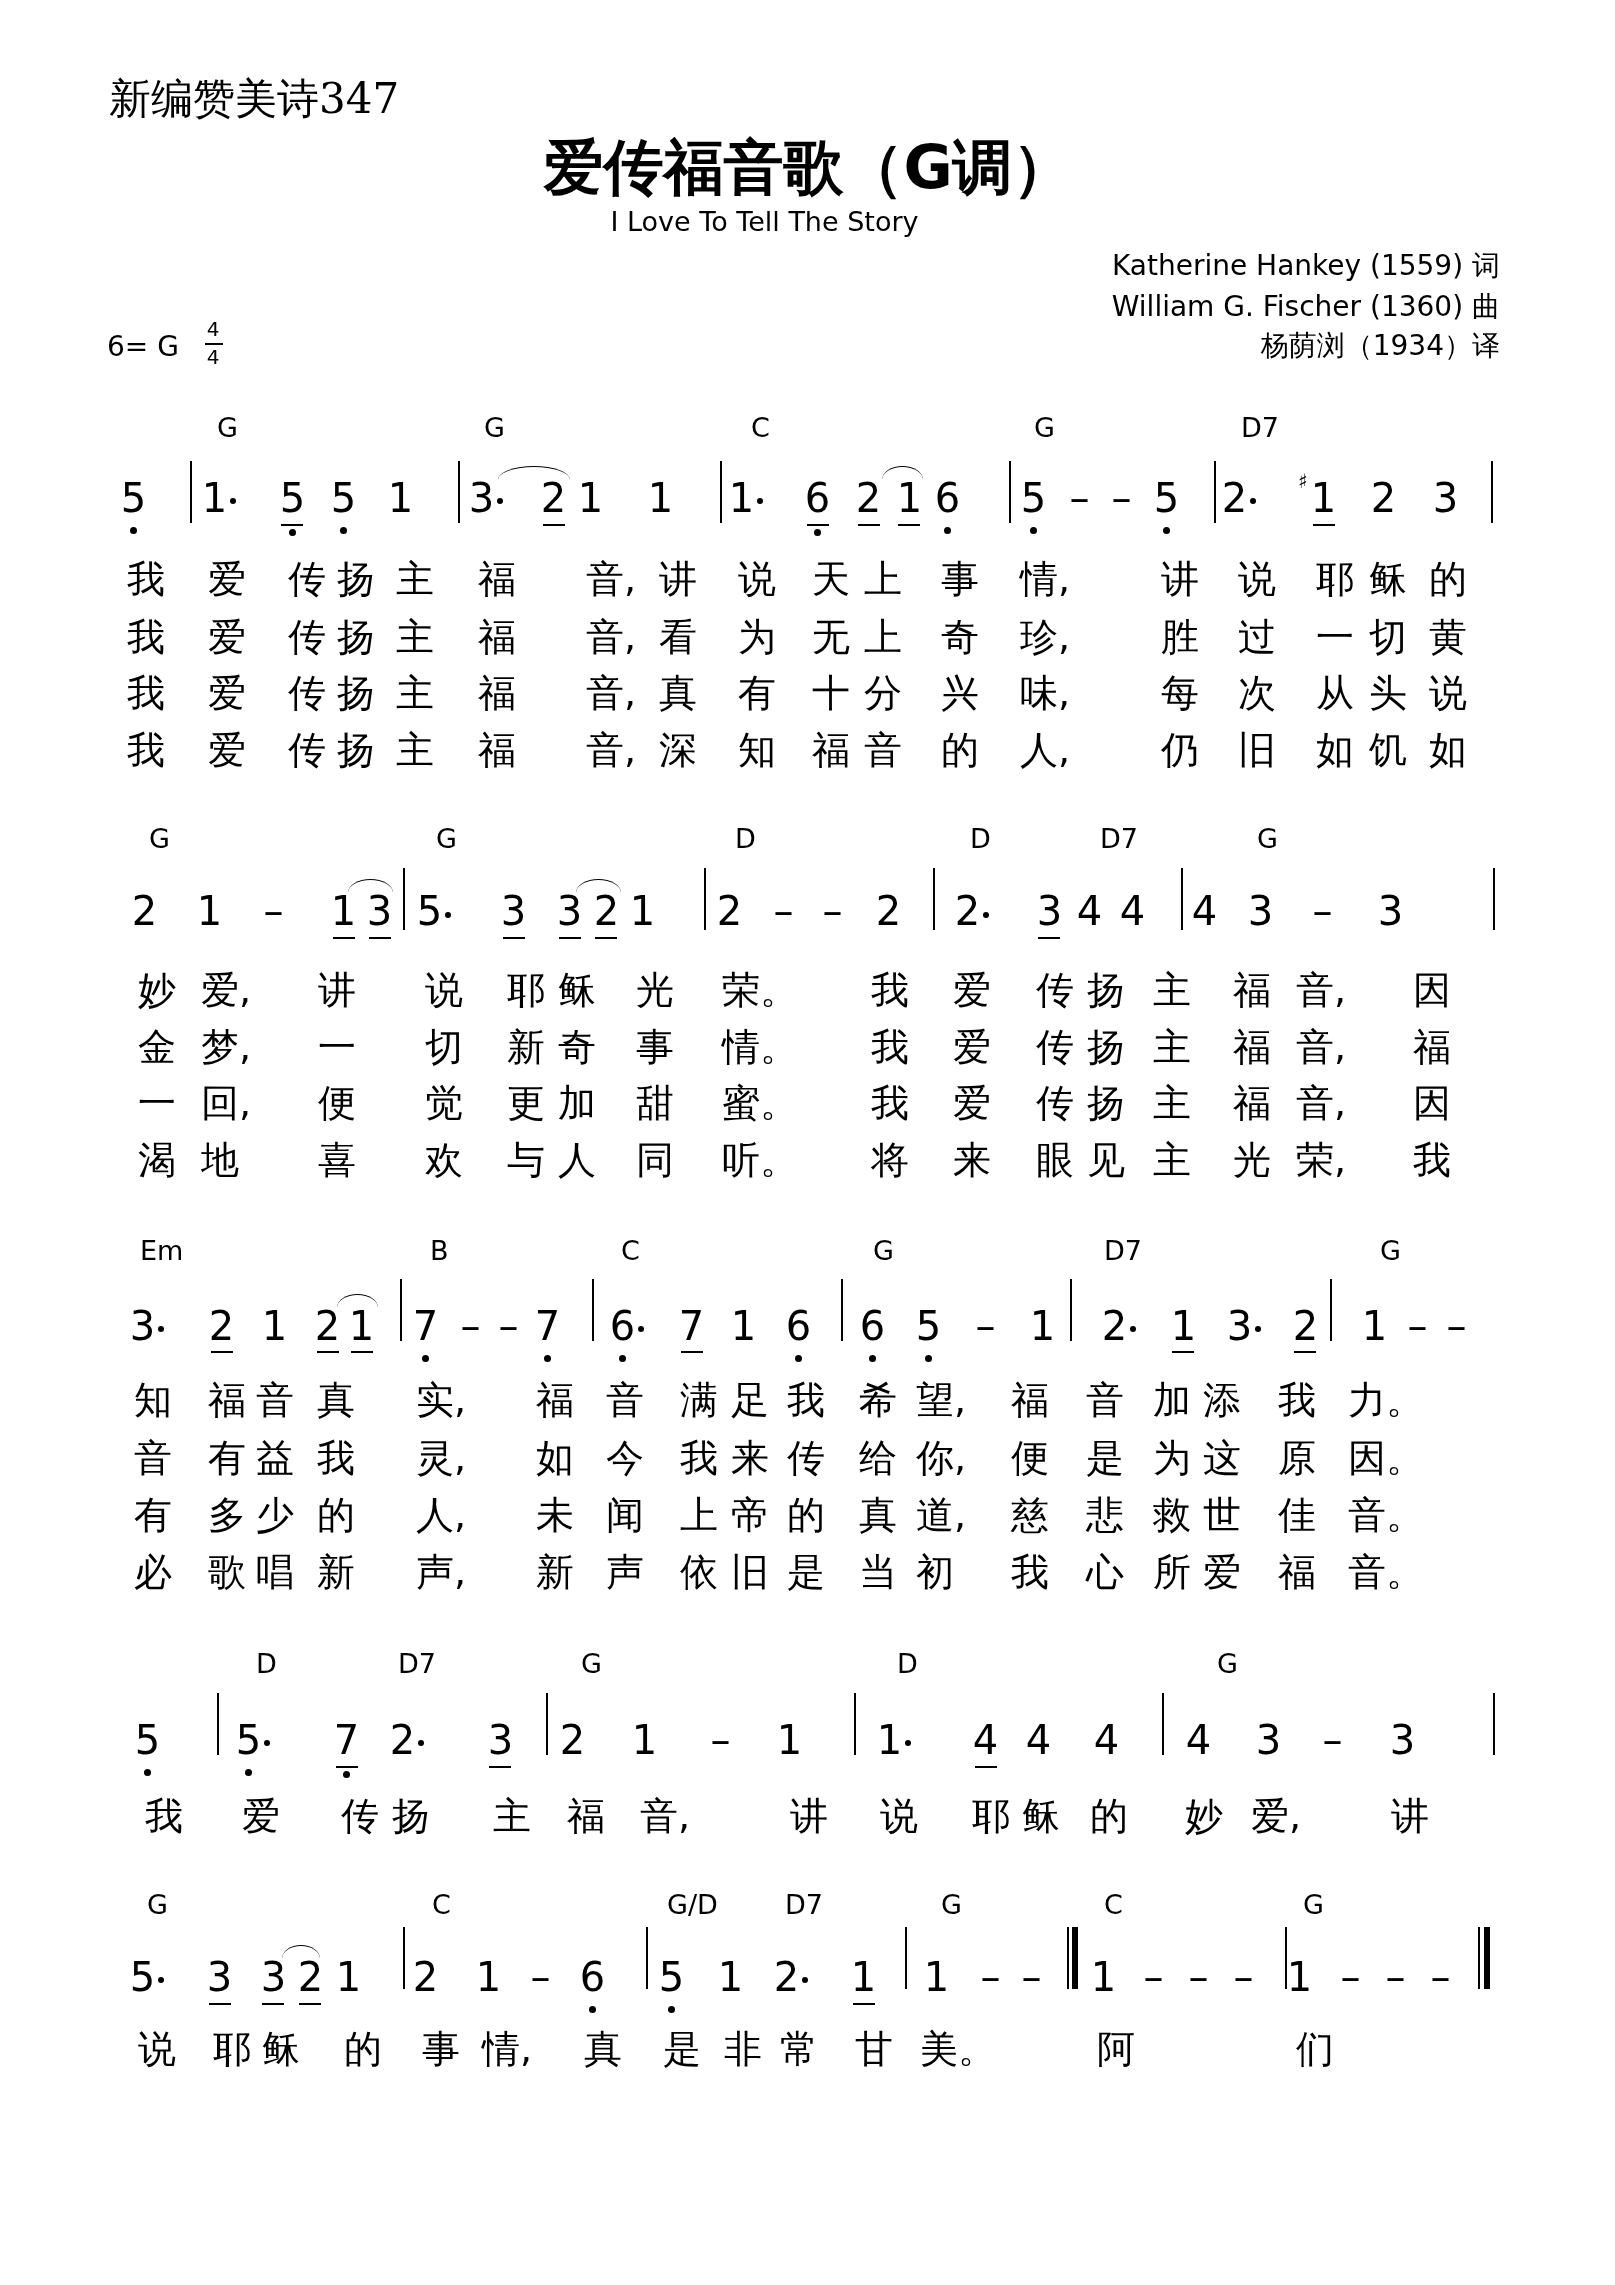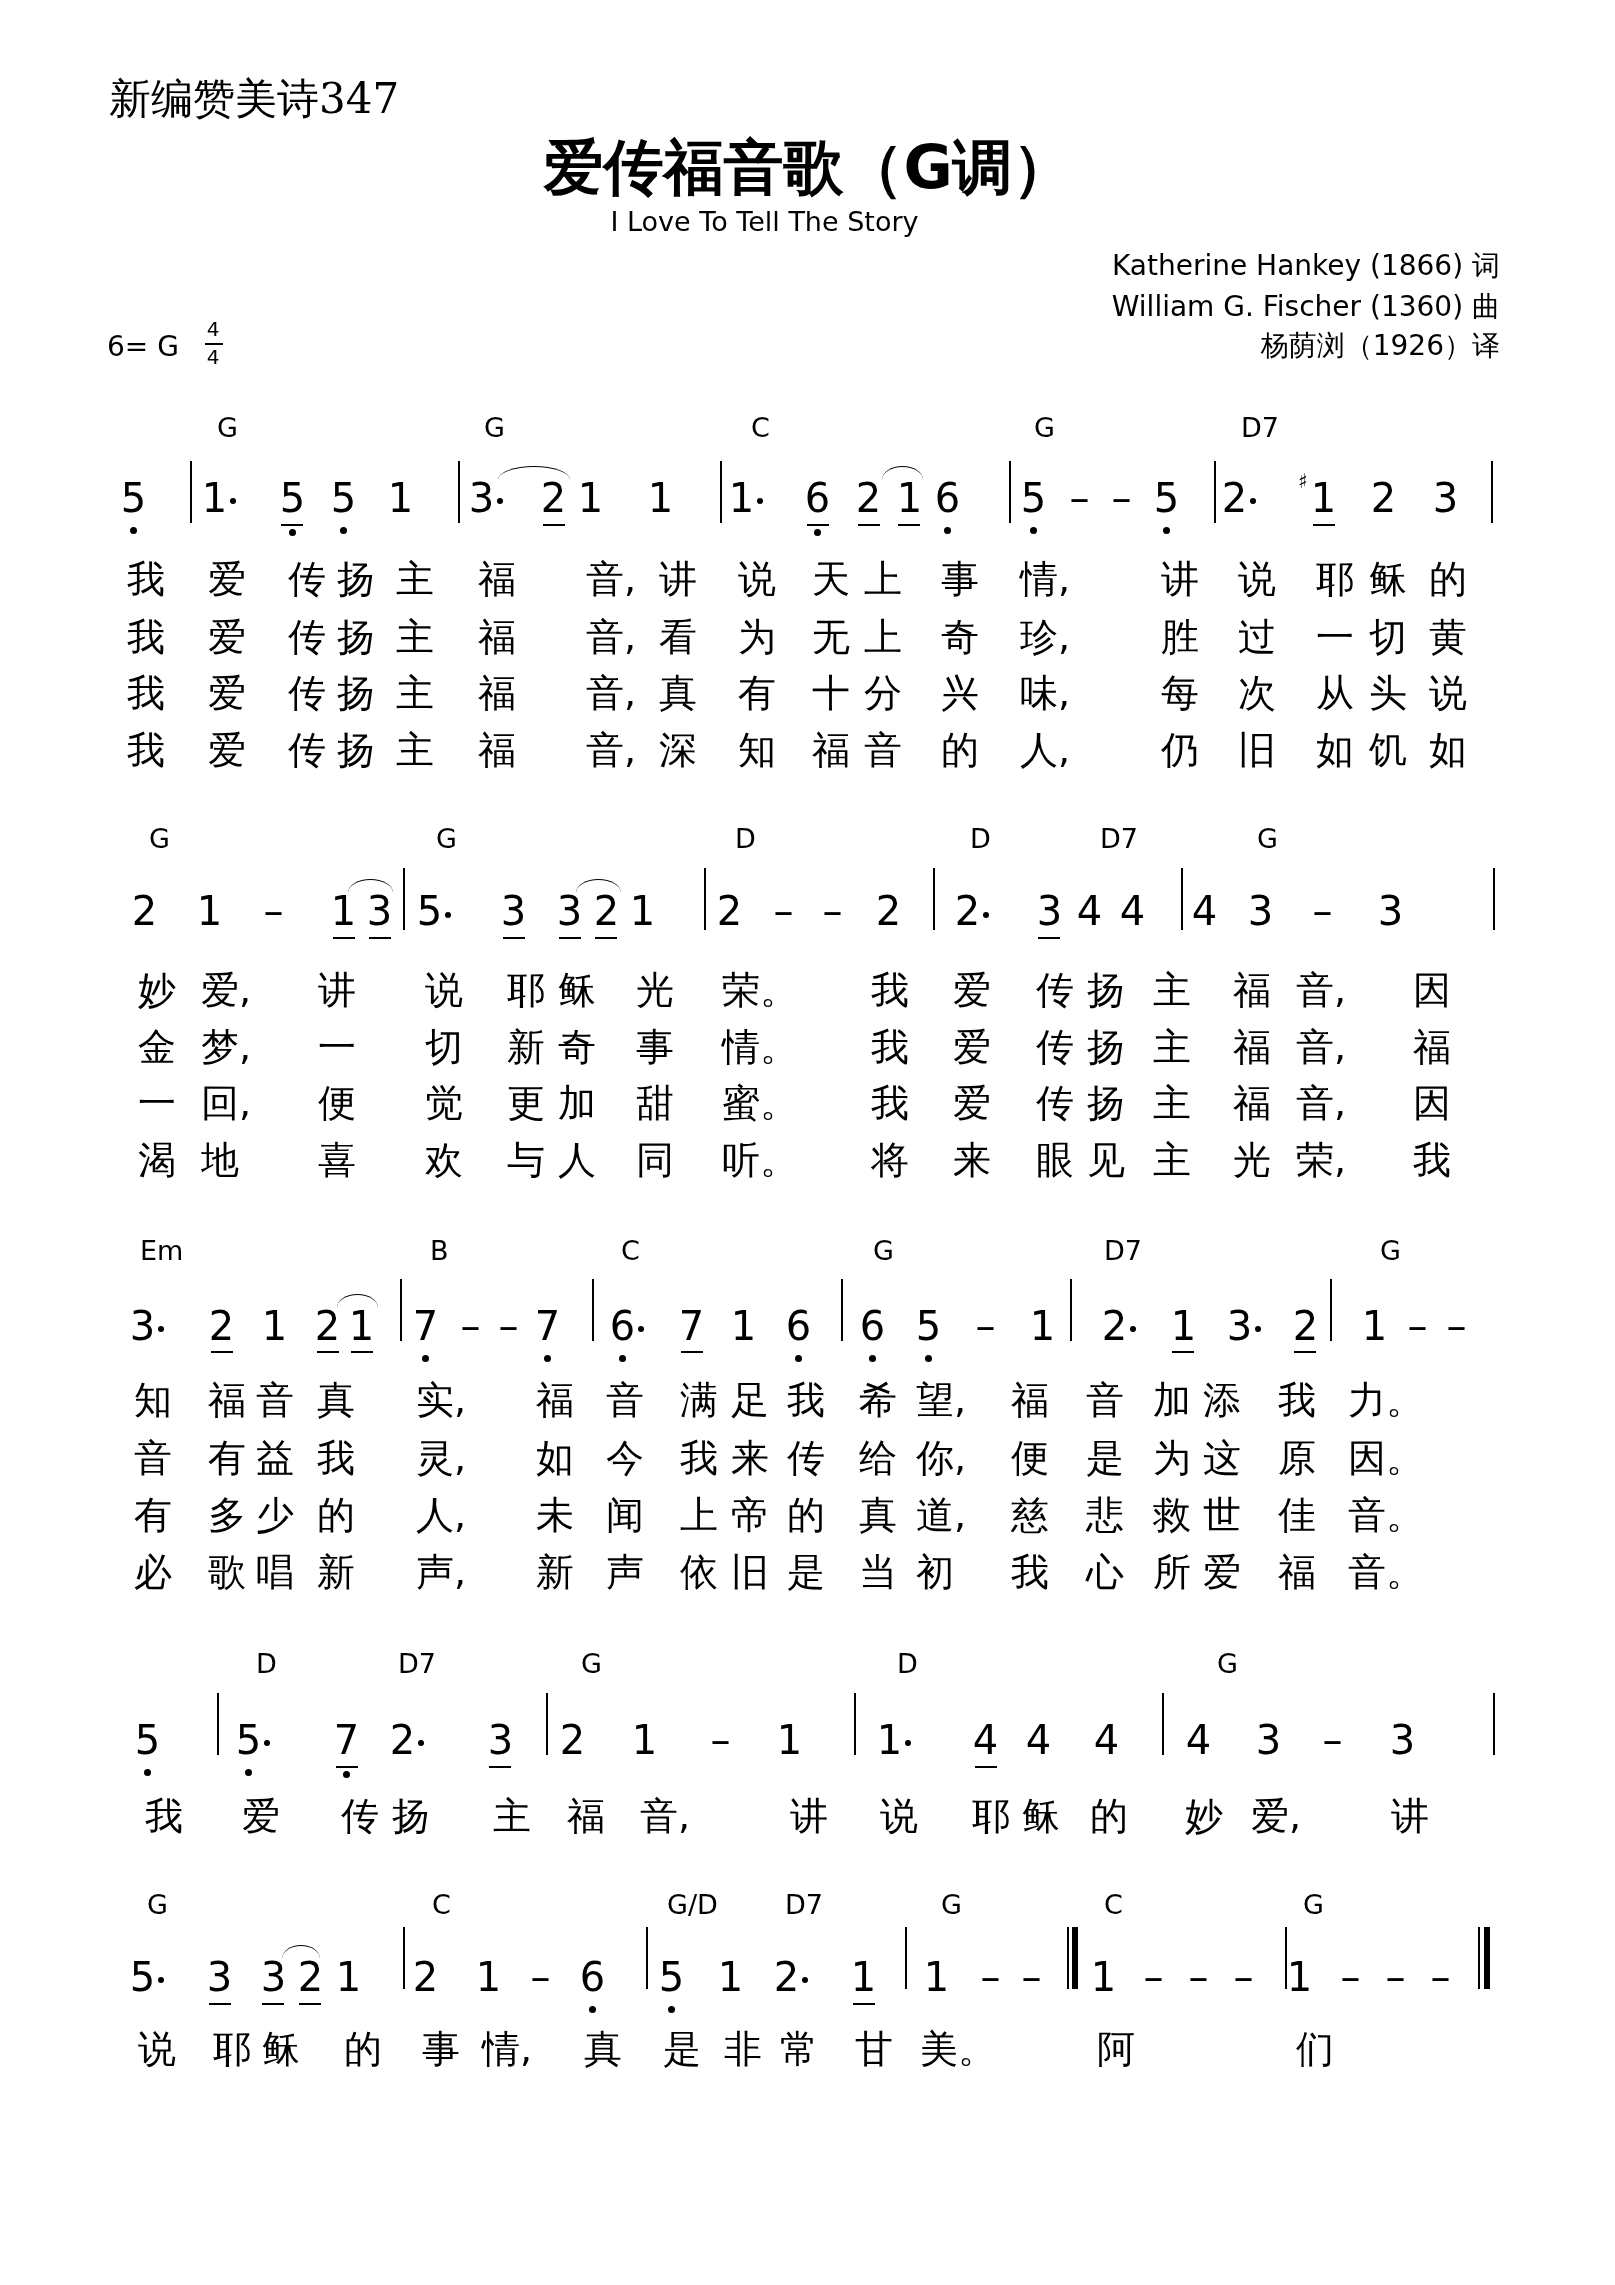--- a/index.html
+++ b/index.html
@@ -22,23 +22,23 @@
   .slur{position:absolute;border-top:1.8px solid #000;border-radius:50% 50% 0 0 / 100% 100% 0 0;height:12.7px;}
   .aug{position:absolute;width:6.3px;height:6.3px;border-radius:50%;background:#000;}
   .sharp{position:absolute;font-size:20px;}
 </style>
 </head>
 <body>
 
 <div class="abs hymn-no" style="left:109px;top:71px;">新编赞美诗347</div>
 <div class="abs title" style="top:128px;">爱传福音歌（G调）</div>
 <div class="abs subtitle" style="top:206px;">I Love To Tell The Story</div>
-<div class="abs credit" style="top:247px;">Katherine Hankey (1866) 词</div>
+<div class="abs credit" style="top:247px;">Katherine Hankey (1559) 词</div>
 <div class="abs credit" style="top:288px;">William G. Fischer (1360) 曲</div>
-<div class="abs credit" style="top:327px;">杨荫浏（1926）译</div>
+<div class="abs credit" style="top:327px;">杨荫浏（1934）译</div>
 
 <div class="abs keysig" style="left:107px;top:330px;">6=  G</div>
 <div style="position:absolute;left:204px;top:317px;width:20px;height:54px;">
   <span class="frac" style="left:0;top:0;">4</span>
   <span class="fracline" style="left:0.9px;top:26px;"></span>
   <span class="frac" style="left:0;top:28px;">4</span>
 </div>
 
 <div id="score">
     <div class="abs chord" style="left: 217px; top: 412px;">G</div>

